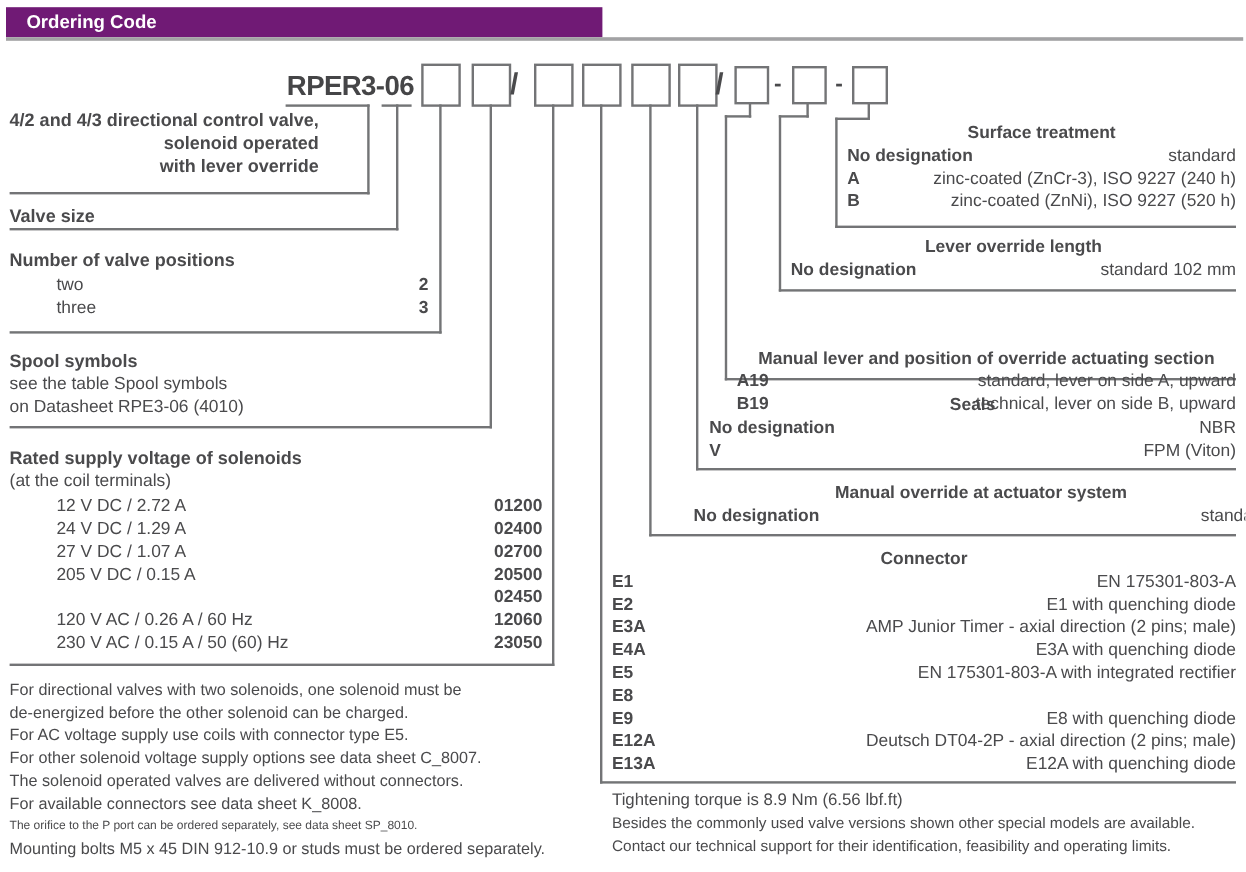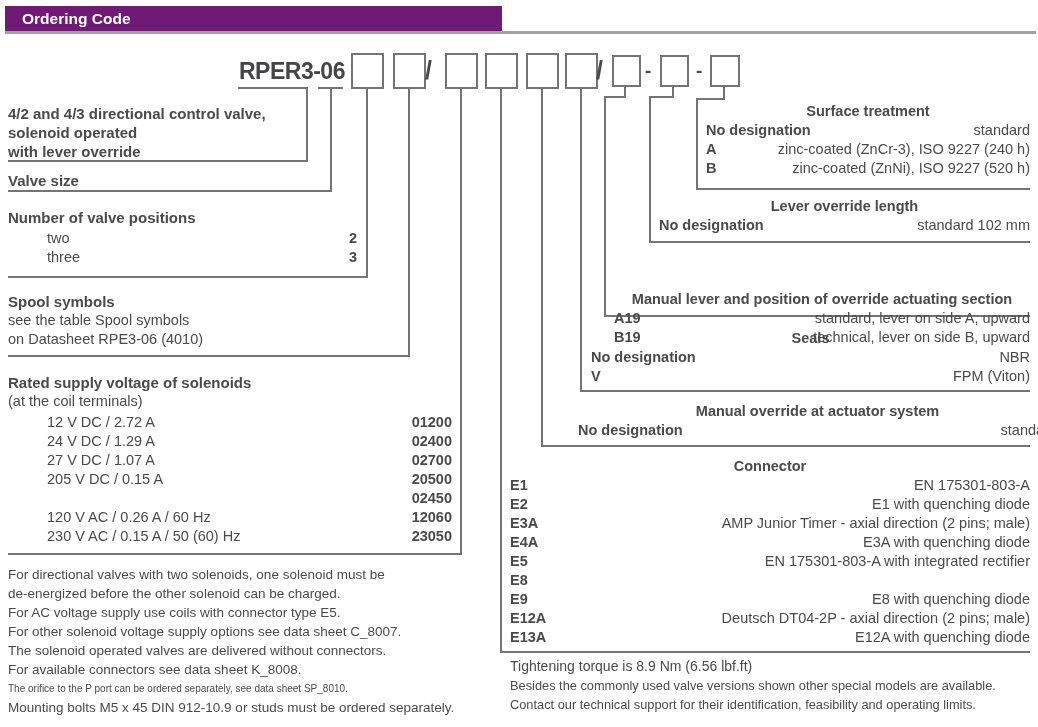--- a/index.html
+++ b/index.html
@@ -89,21 +89,21 @@
   <div class="h" style="left:604px;top:315px;width:426px;"></div>
   <div class="v" style="left:672px;top:85px;height:13px;"></div>
   <div class="h" style="left:649px;top:96px;width:25px;"></div>
   <div class="v" style="left:649px;top:96px;height:147px;"></div>
   <div class="h" style="left:649px;top:241px;width:381px;"></div>
   <div class="v" style="left:723px;top:85px;height:15px;"></div>
   <div class="h" style="left:696px;top:98px;width:29px;"></div>
   <div class="v" style="left:696px;top:98px;height:92px;"></div>
   <div class="h" style="left:696px;top:188px;width:334px;"></div>
 
-  <div class="ltext b h15" style="top:104px;">
+  <div class="ltext b h15" style="top:91px;text-align:right;">
     <div>4/2 and 4/3 directional control valve,</div>
     <div>solenoid operated</div>
     <div>with lever override</div>
   </div>
 
   <div class="ltext b h15" style="top:171px;">Valve size</div>
 
   <div class="ltext b h15" style="top:208px;">Number of valve positions</div>
   <div class="ltext" style="top:229px;width:349px;">
     <div class="lrow">

